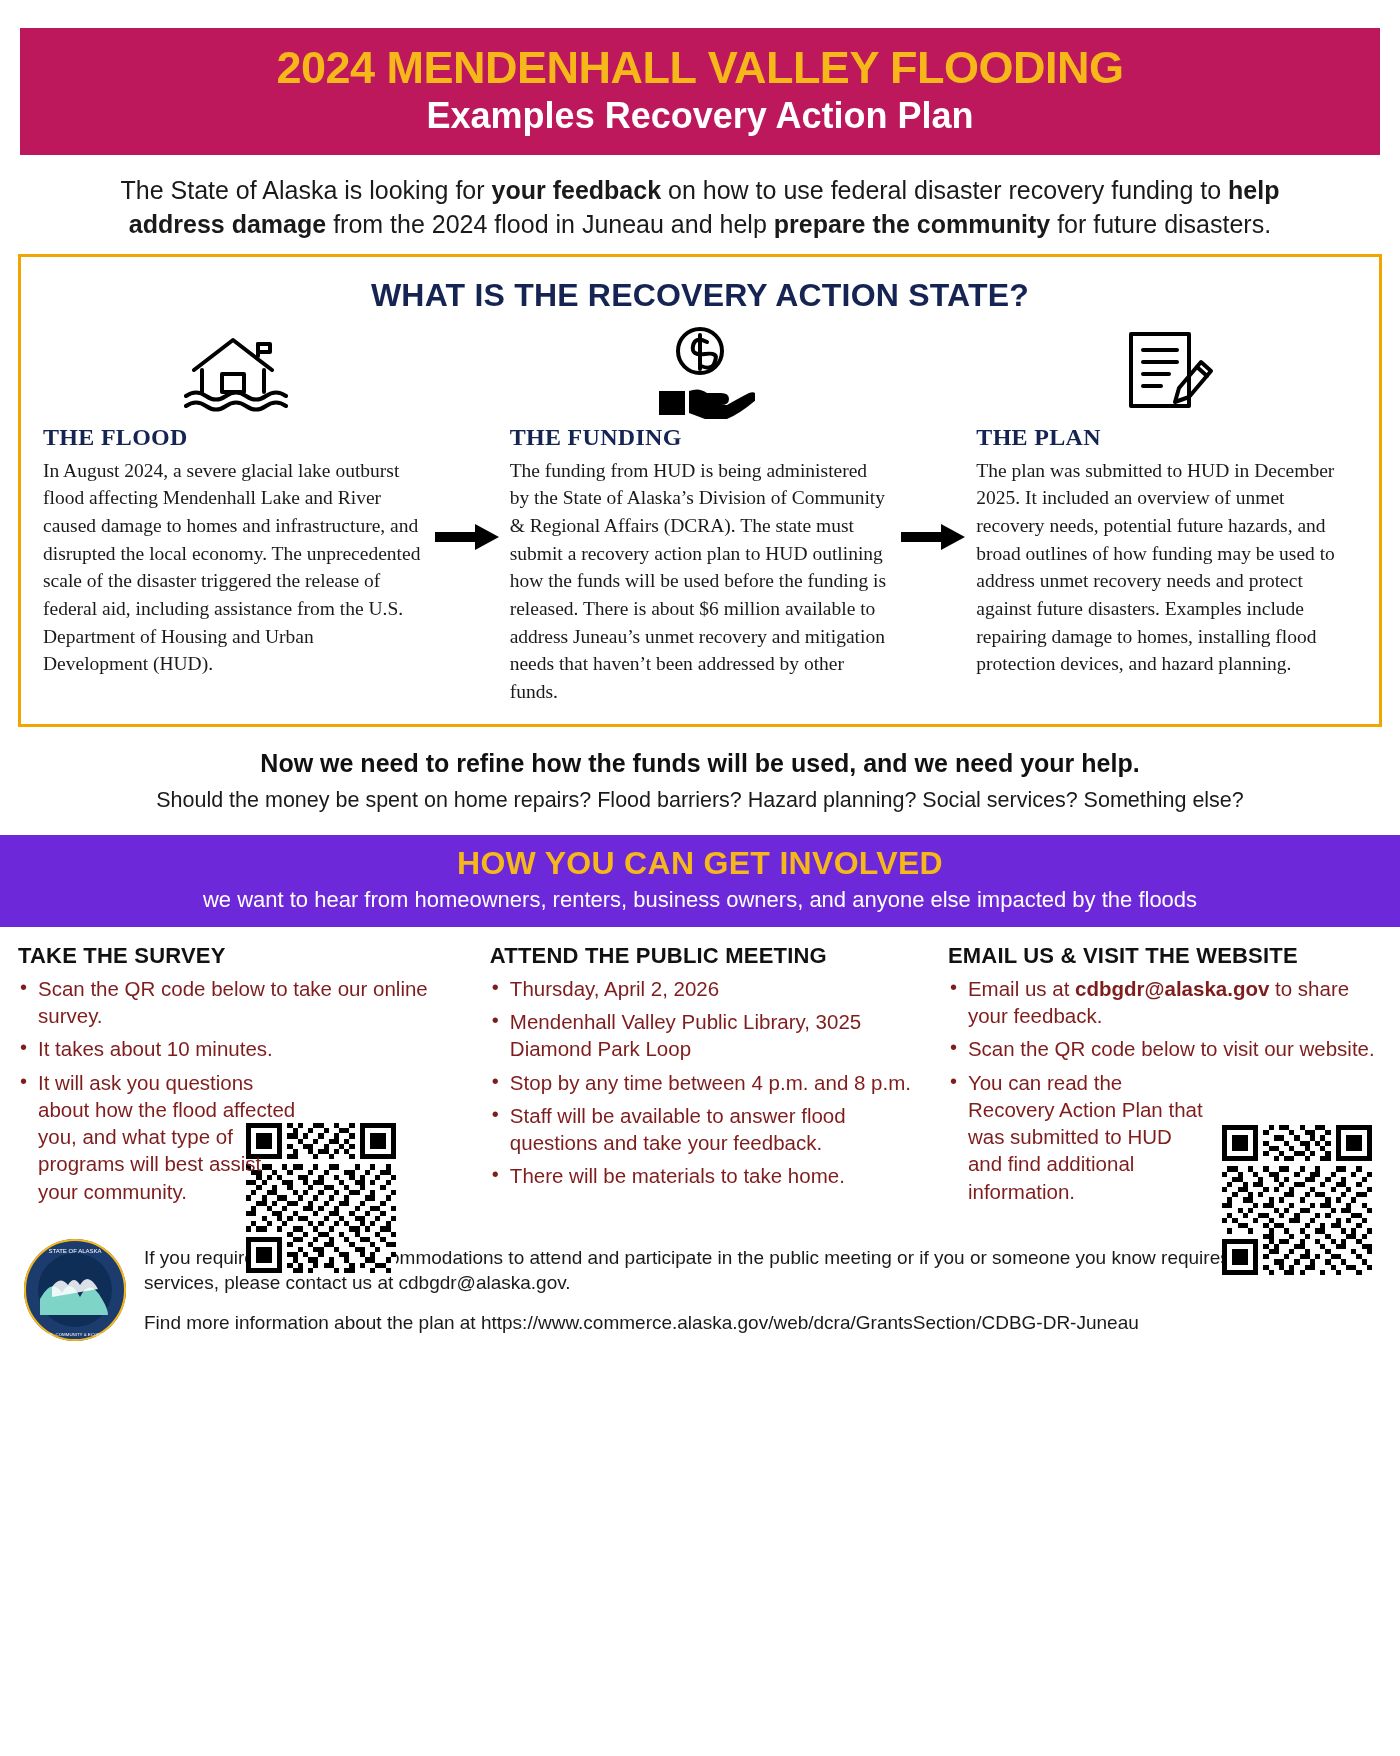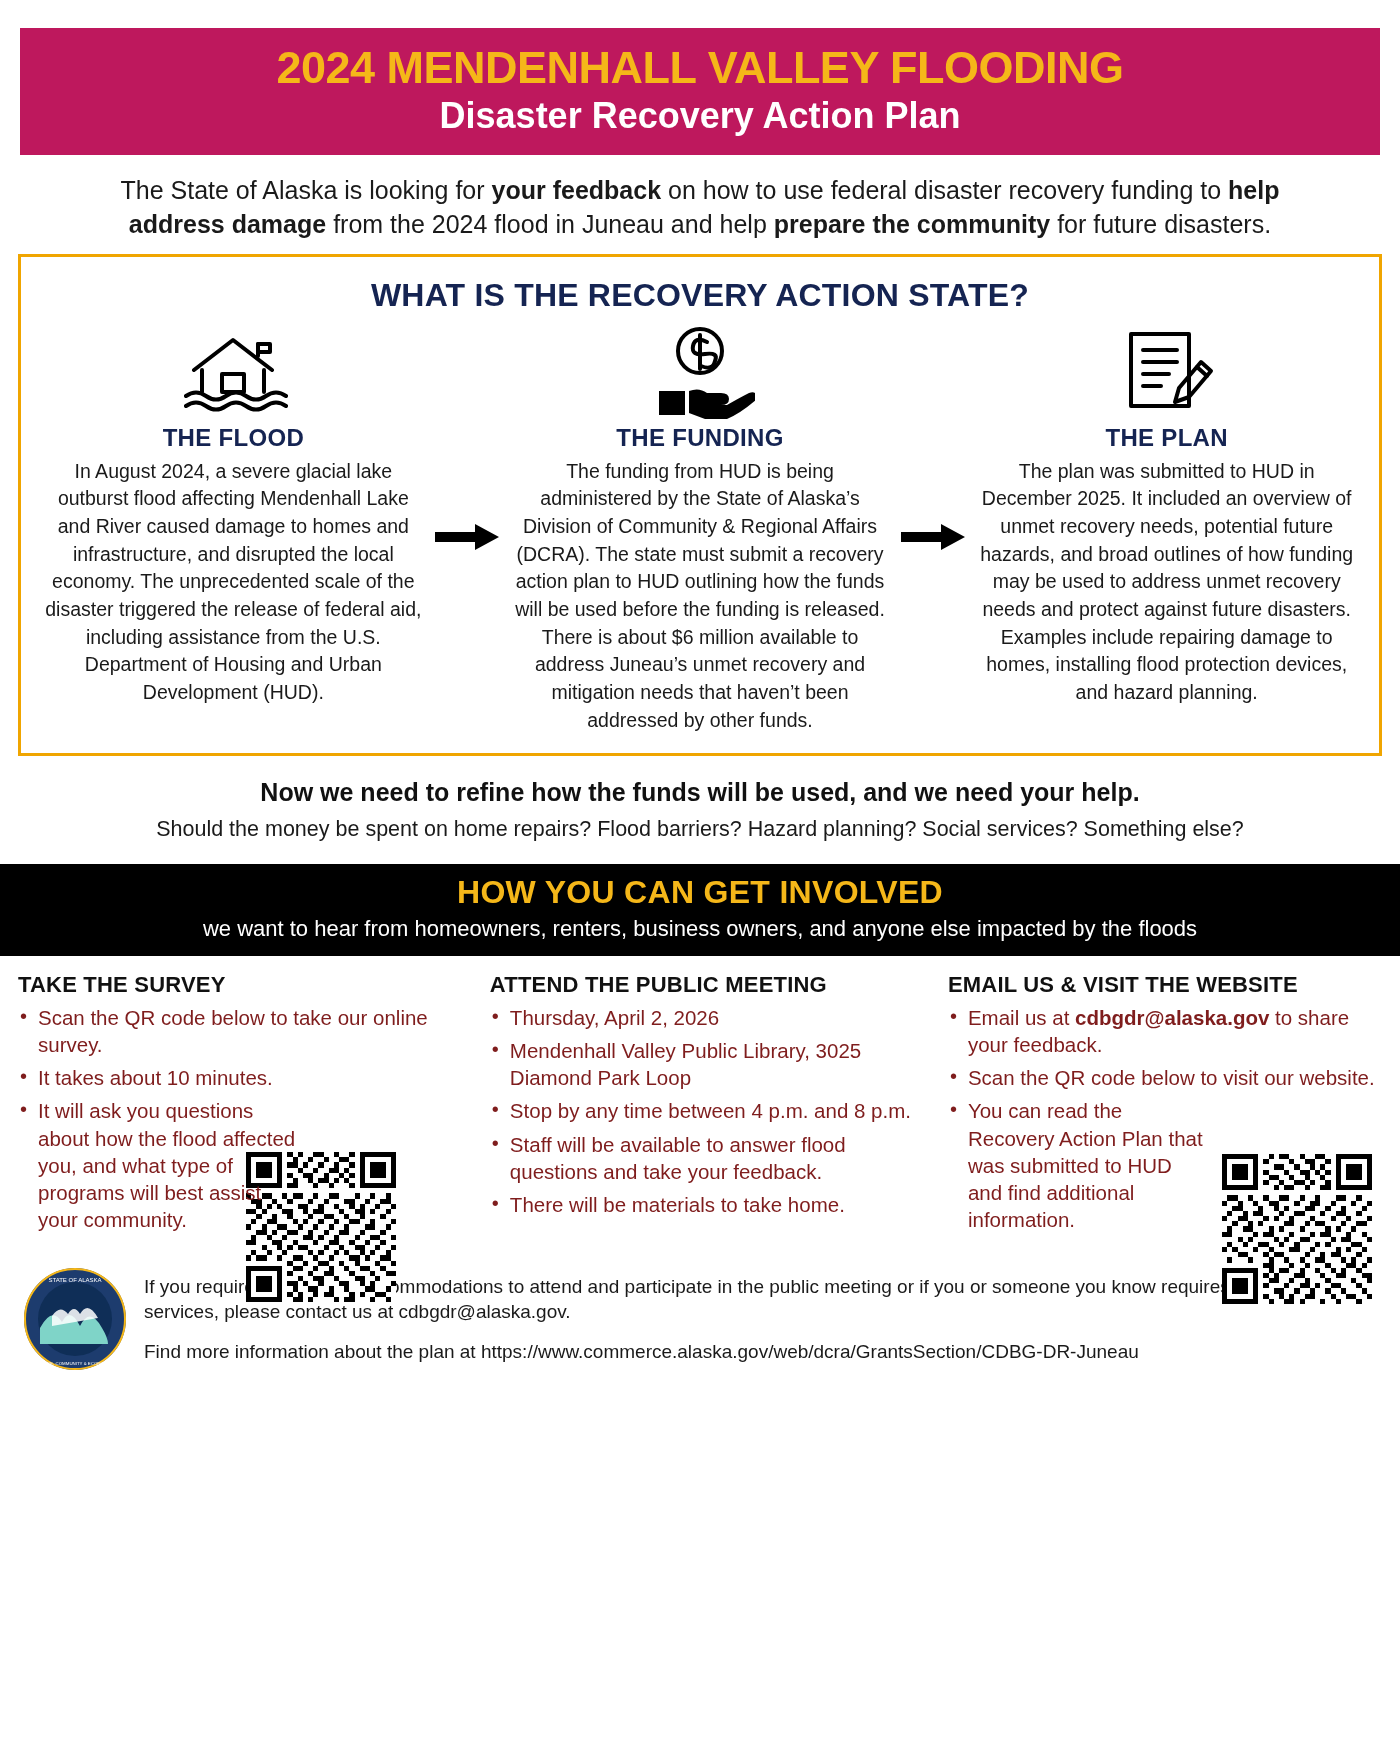--- a/index.html
+++ b/index.html
@@ -71,23 +71,23 @@
     margin: 4px 0 10px 0;
   }
   .cols {
     display: flex;
     align-items: flex-start;
     justify-content: center;
     gap: 0;
   }
   .col {
     width: 31%;
-    text-align: center;
     padding: 0 8px;
     box-sizing: border-box;
+    font-family: Liberation Serif, serif;
   }
   .col-icon {
     height: 96px;
     display: flex;
     align-items: center;
     justify-content: center;
   }
   .col-title {
     color: #152452;
     font-size: 24px;
@@ -120,21 +120,21 @@
   .refine-sub {
     margin: 10px 30px 0 30px;
     text-align: center;
     font-size: 21.5px;
     color: #1a1a1a;
   }
 
   
   .involved-banner {
     margin: 22px 0 0 0;
-    background: #000000;
+    background: #6d28d9;
     padding: 10px 20px 14px 20px;
     text-align: center;
   }
   .involved-title {
     color: #f5b719;
     font-size: 32px;
     font-weight: bold;
     letter-spacing: 0.3px;
   }
   .involved-sub {
@@ -221,21 +221,21 @@
   }
   .footer-text p { margin: 0 0 14px 0; }
 </style>
 </head>
 <body>
 
 <div class="page">
 
   <div class="title-banner">
     <div class="title-main">2024 MENDENHALL VALLEY FLOODING</div>
-    <div class="title-sub">Disaster Recovery Action Plan</div>
+    <div class="title-sub">Examples Recovery Action Plan</div>
   </div>
 
   <div class="intro">
     <span>The State of Alaska is looking for </span><b>your feedback</b><span> on how to use federal disaster recovery funding to </span><b>help address damage</b><span> from the 2024 flood in Juneau and help </span><b>prepare the community</b><span> for future disasters.</span>
   </div>
 
   <div class="plan-box">
     <div class="plan-heading">WHAT IS THE RECOVERY ACTION STATE?</div>
     <div class="cols">
 

